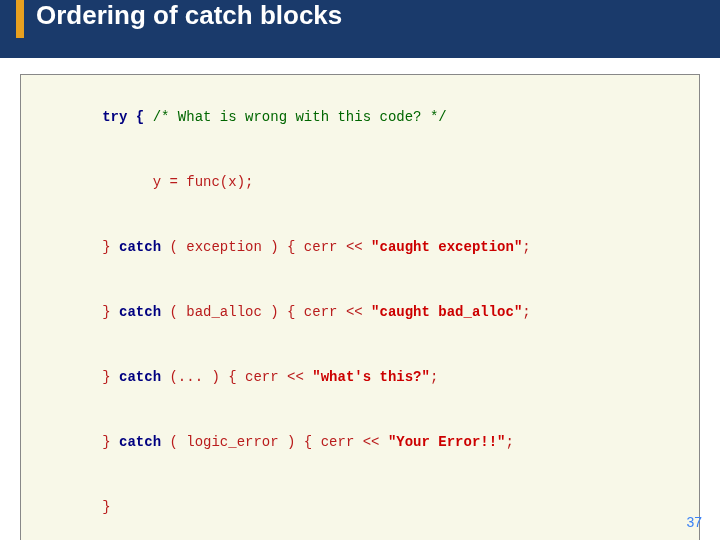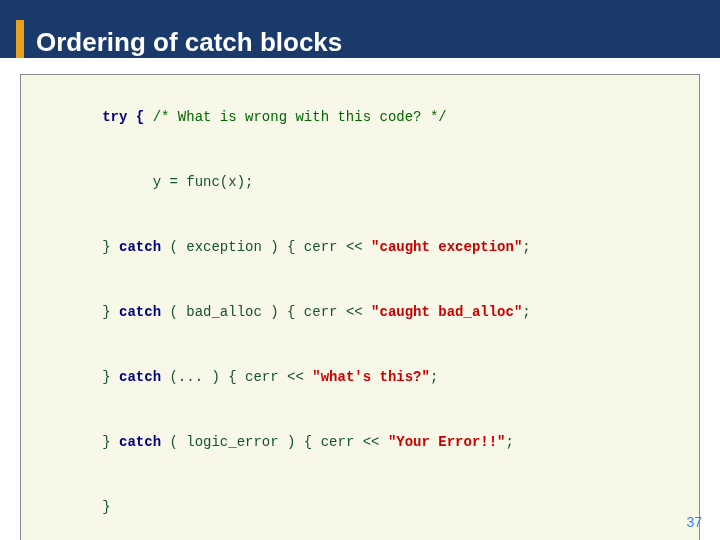--- a/index.html
+++ b/index.html
@@ -16,21 +16,21 @@
       width: 720px;
       height: 540px;
       background: #ffffff;
       position: relative;
     }
 
     .header {
       background: #1a3a6b;
       height: 58px;
       display: flex;
-      align-items: flex-end;
+      align-items: flex-start;
       padding-left: 16px;
       position: relative;
     }
 
     .header-accent {
       width: 8px;
       height: 38px;
       background: #e8a020;
       margin-right: 12px;
       flex-shrink: 0;
@@ -56,21 +56,21 @@
       line-height: 1.55;
     }
 
     .code-box .line {
       white-space: pre;
     }
 
     .kw { color: #000080; font-weight: bold; }
     .str { color: #cc0000; font-weight: bold; }
     .comment { color: #006600; }
-    .normal { color: #14532d; }
+    .normal { color: #b91c1c; }
 
     .slide-number {
       position: absolute;
       bottom: 10px;
       right: 18px;
       font-size: 14px;
       color: #3b82f6;
     }
   </style>
 </head>

